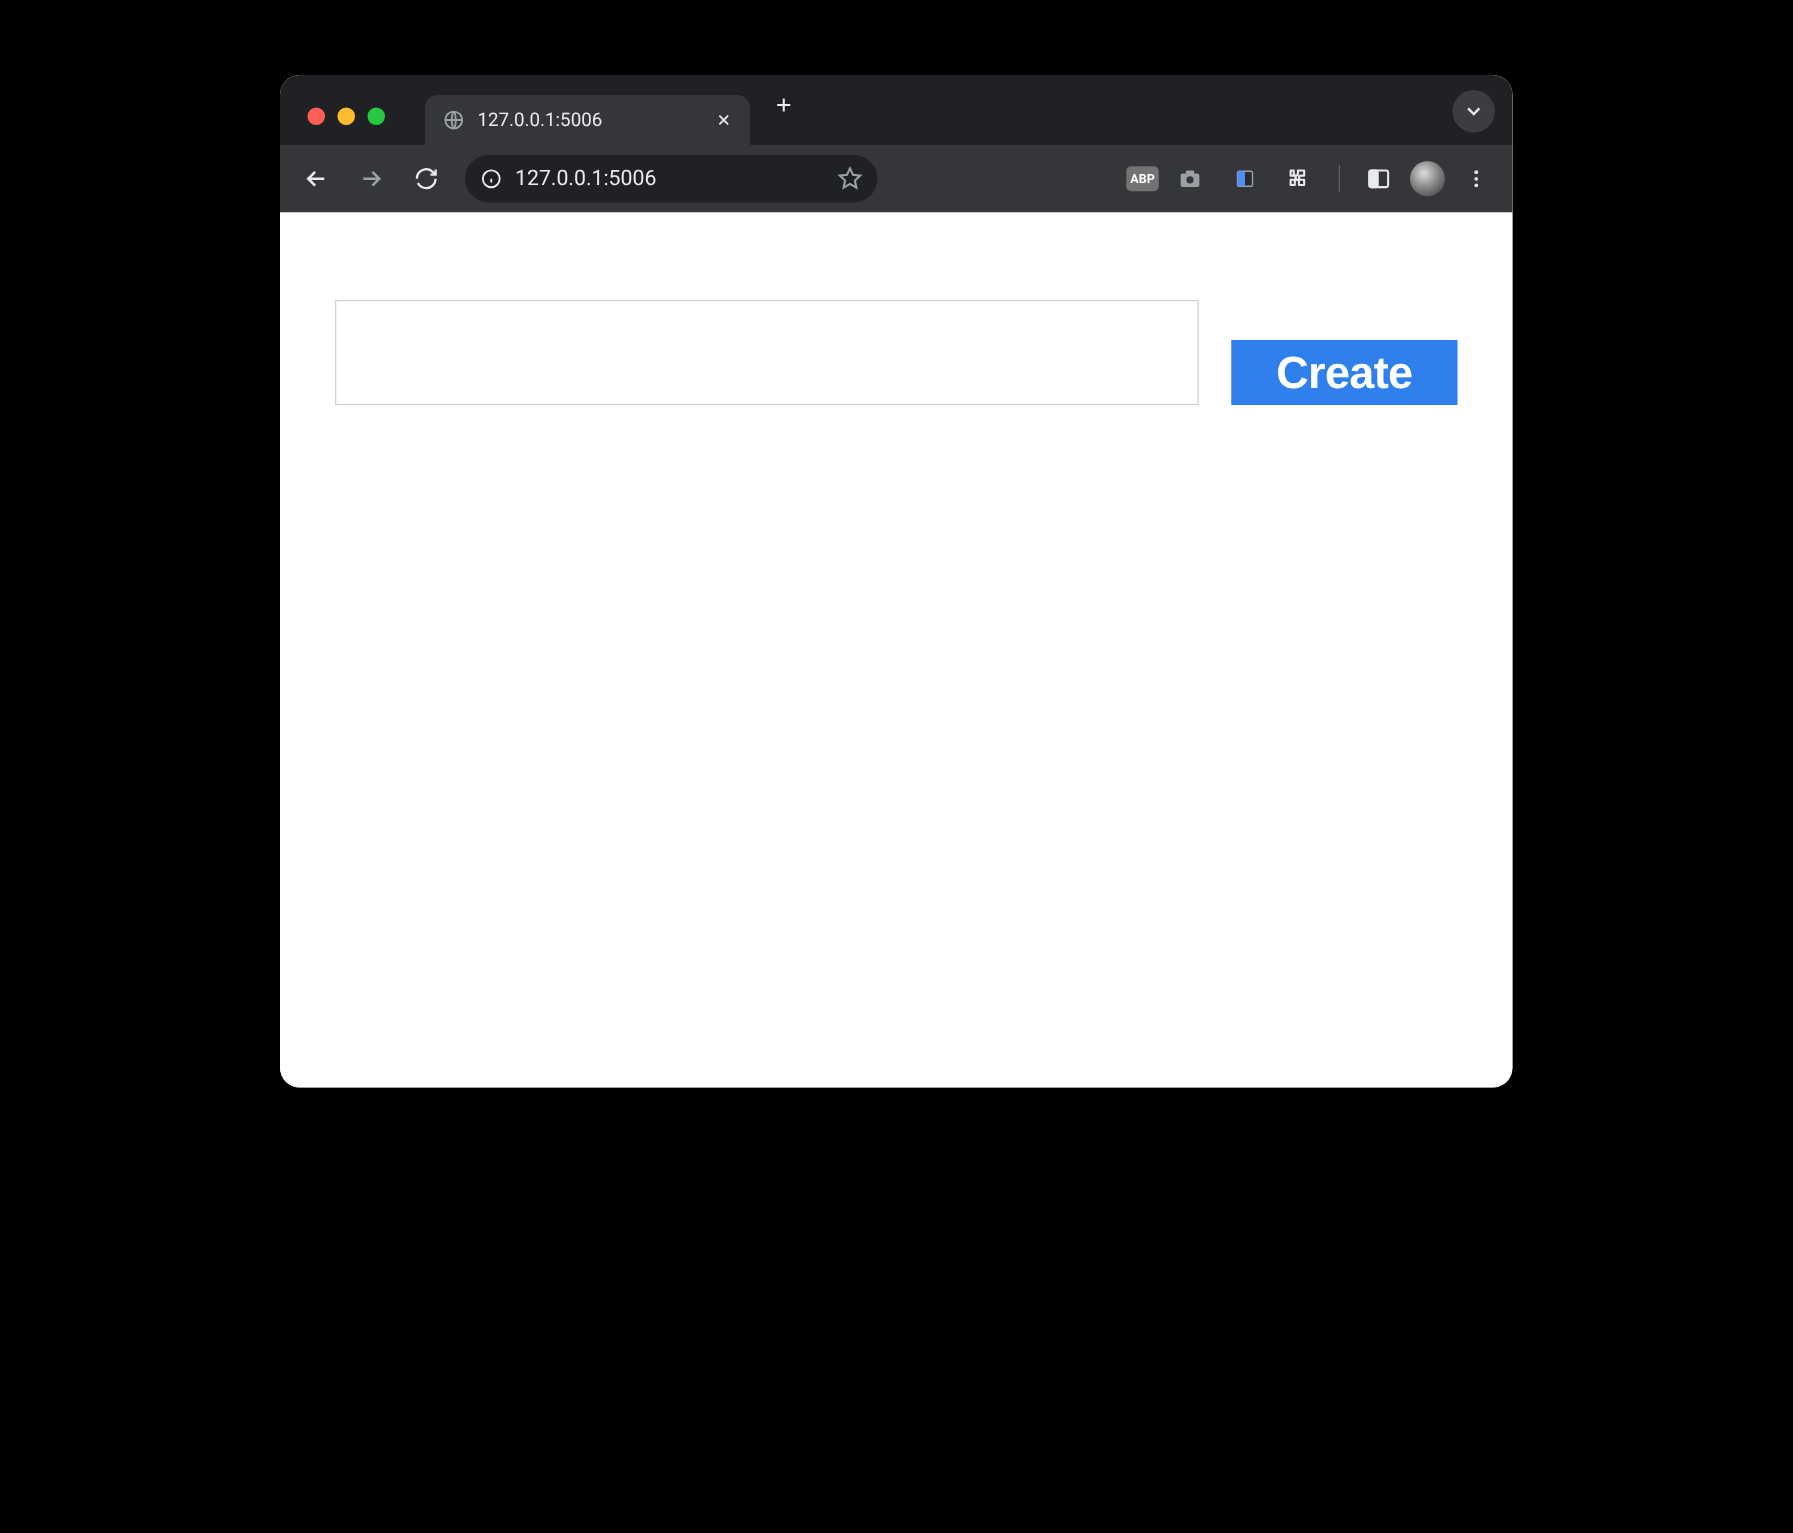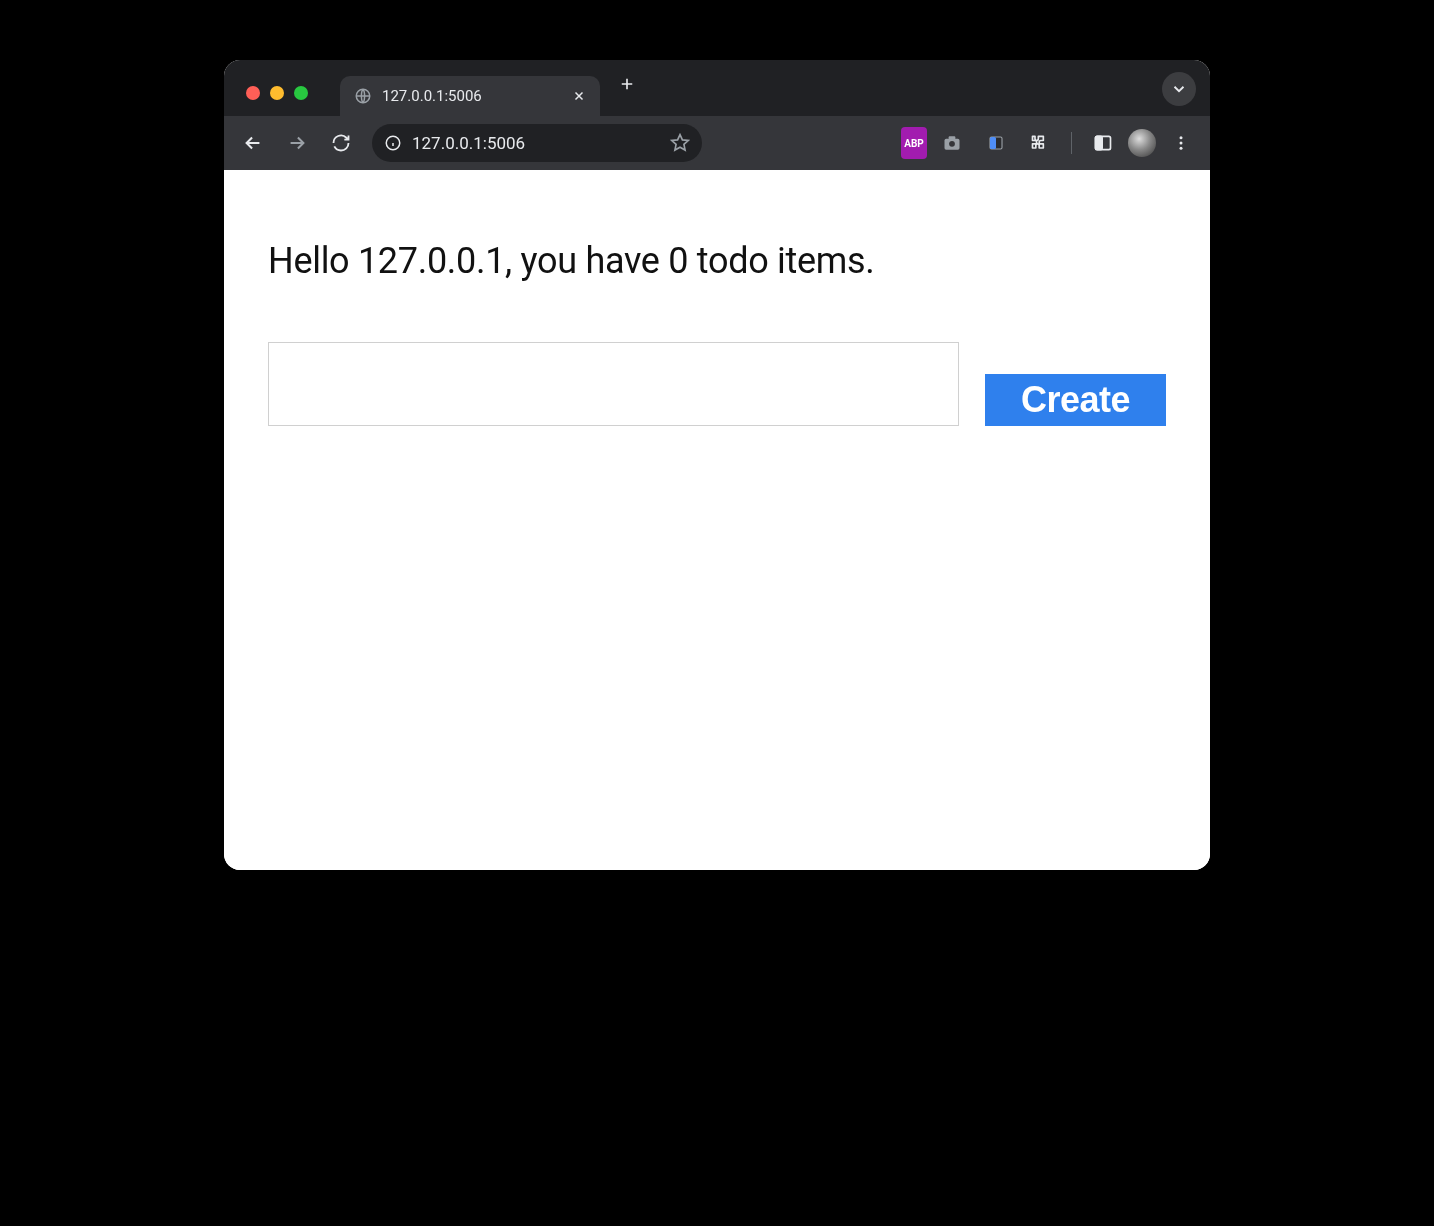--- a/index.html
+++ b/index.html
@@ -111,25 +111,25 @@
     .omnibox .info-icon { color: #e8eaed; }
     .omnibox .url { flex: 1; }
     .omnibox .star { color: #9aa0a6; }
     .toolbar-spacer { flex: 1; }
     .ext-icon {
       width: 30px; height: 30px;
       display: flex; align-items: center; justify-content: center;
       border-radius: 6px;
     }
     .abp-icon {
-      background: #a21caf;
+      background: #737373;
       color: #fff;
       font-size: 10px;
       font-weight: 700;
-      width: 26px; height: 32px;
+      width: 26px; height: 20px;
       border-radius: 4px;
     }
     .divider {
       width: 1px; height: 22px; background: #5f6368; margin: 0 6px;
     }
     .avatar {
       width: 28px; height: 28px; border-radius: 50%;
       background: radial-gradient(circle at 40% 35%, #ddd 0%, #888 45%, #333 100%);
     }
     
@@ -289,21 +289,20 @@
     <div class="tb-btn active">
       <svg viewBox="0 0 24 24" width="18" height="18" fill="currentColor">
         <circle cx="12" cy="5" r="2"></circle>
           <circle cx="12" cy="12" r="2"></circle>
           <circle cx="12" cy="19" r="2"></circle>
       </svg>
     </div>
   </div>
 
   <div class="viewport">
-    <h1 class="greeting">Hello 127.0.0.1, you have 0 todo items.</h1>
 
     <div class="todo-form">
       <input class="todo-input" type="text" value="" style="">
       <button class="create-btn">Create</button>
     </div>
   </div>
 
 </div>
 
 </body></html>

